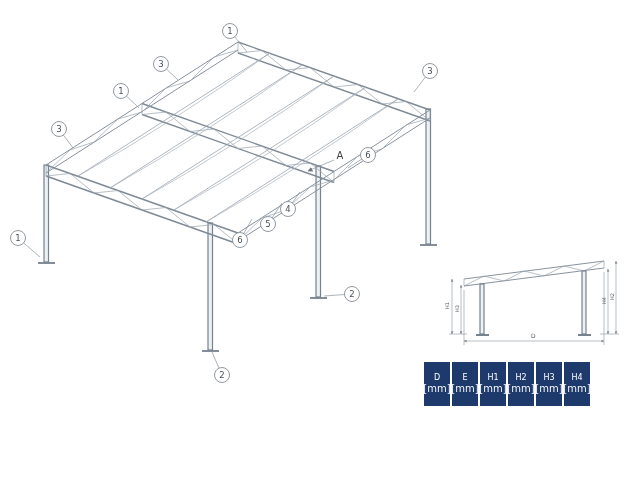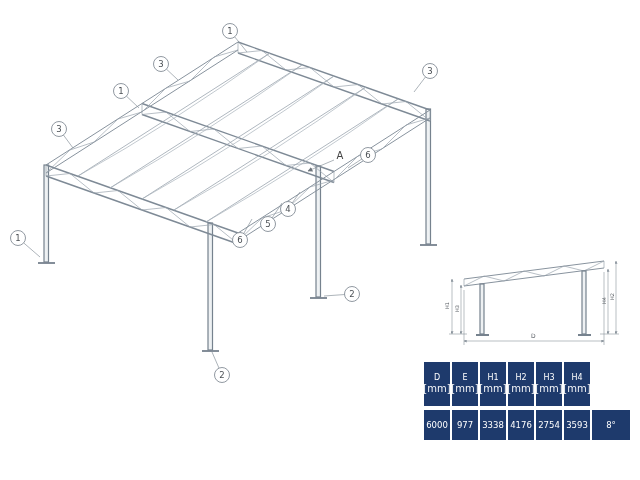--- a/index.html
+++ b/index.html
@@ -235,24 +235,15 @@
         </div>
         <div class="tcell head" style="background: rgb(30, 58, 108); color: rgb(255, 255, 255);">
           <span class="cname">H3</span>
           <span class="cunit">[mm]</span>
         </div>
         <div class="tcell head" style="background: rgb(30, 58, 108); color: rgb(255, 255, 255);">
           <span class="cname">H4</span>
           <span class="cunit">[mm]</span>
         </div>
       </div>
-      <div class="trow">
-        <div class="tcell val" style="background: rgb(30, 58, 108); color: rgb(255, 255, 255);">6000</div>
-        <div class="tcell val" style="background: rgb(30, 58, 108); color: rgb(255, 255, 255);">977</div>
-        <div class="tcell val" style="background: rgb(30, 58, 108); color: rgb(255, 255, 255);">3338</div>
-        <div class="tcell val" style="background: rgb(30, 58, 108); color: rgb(255, 255, 255);">4176</div>
-        <div class="tcell val" style="background: rgb(30, 58, 108); color: rgb(255, 255, 255);">2754</div>
-        <div class="tcell val" style="background: rgb(30, 58, 108); color: rgb(255, 255, 255);">3593</div>
-        <div class="tcell val wide" style="background: rgb(30, 58, 108); color: rgb(255, 255, 255);">8°</div>
-      </div>
     </div>
 
 </div>
 
 </body></html>

